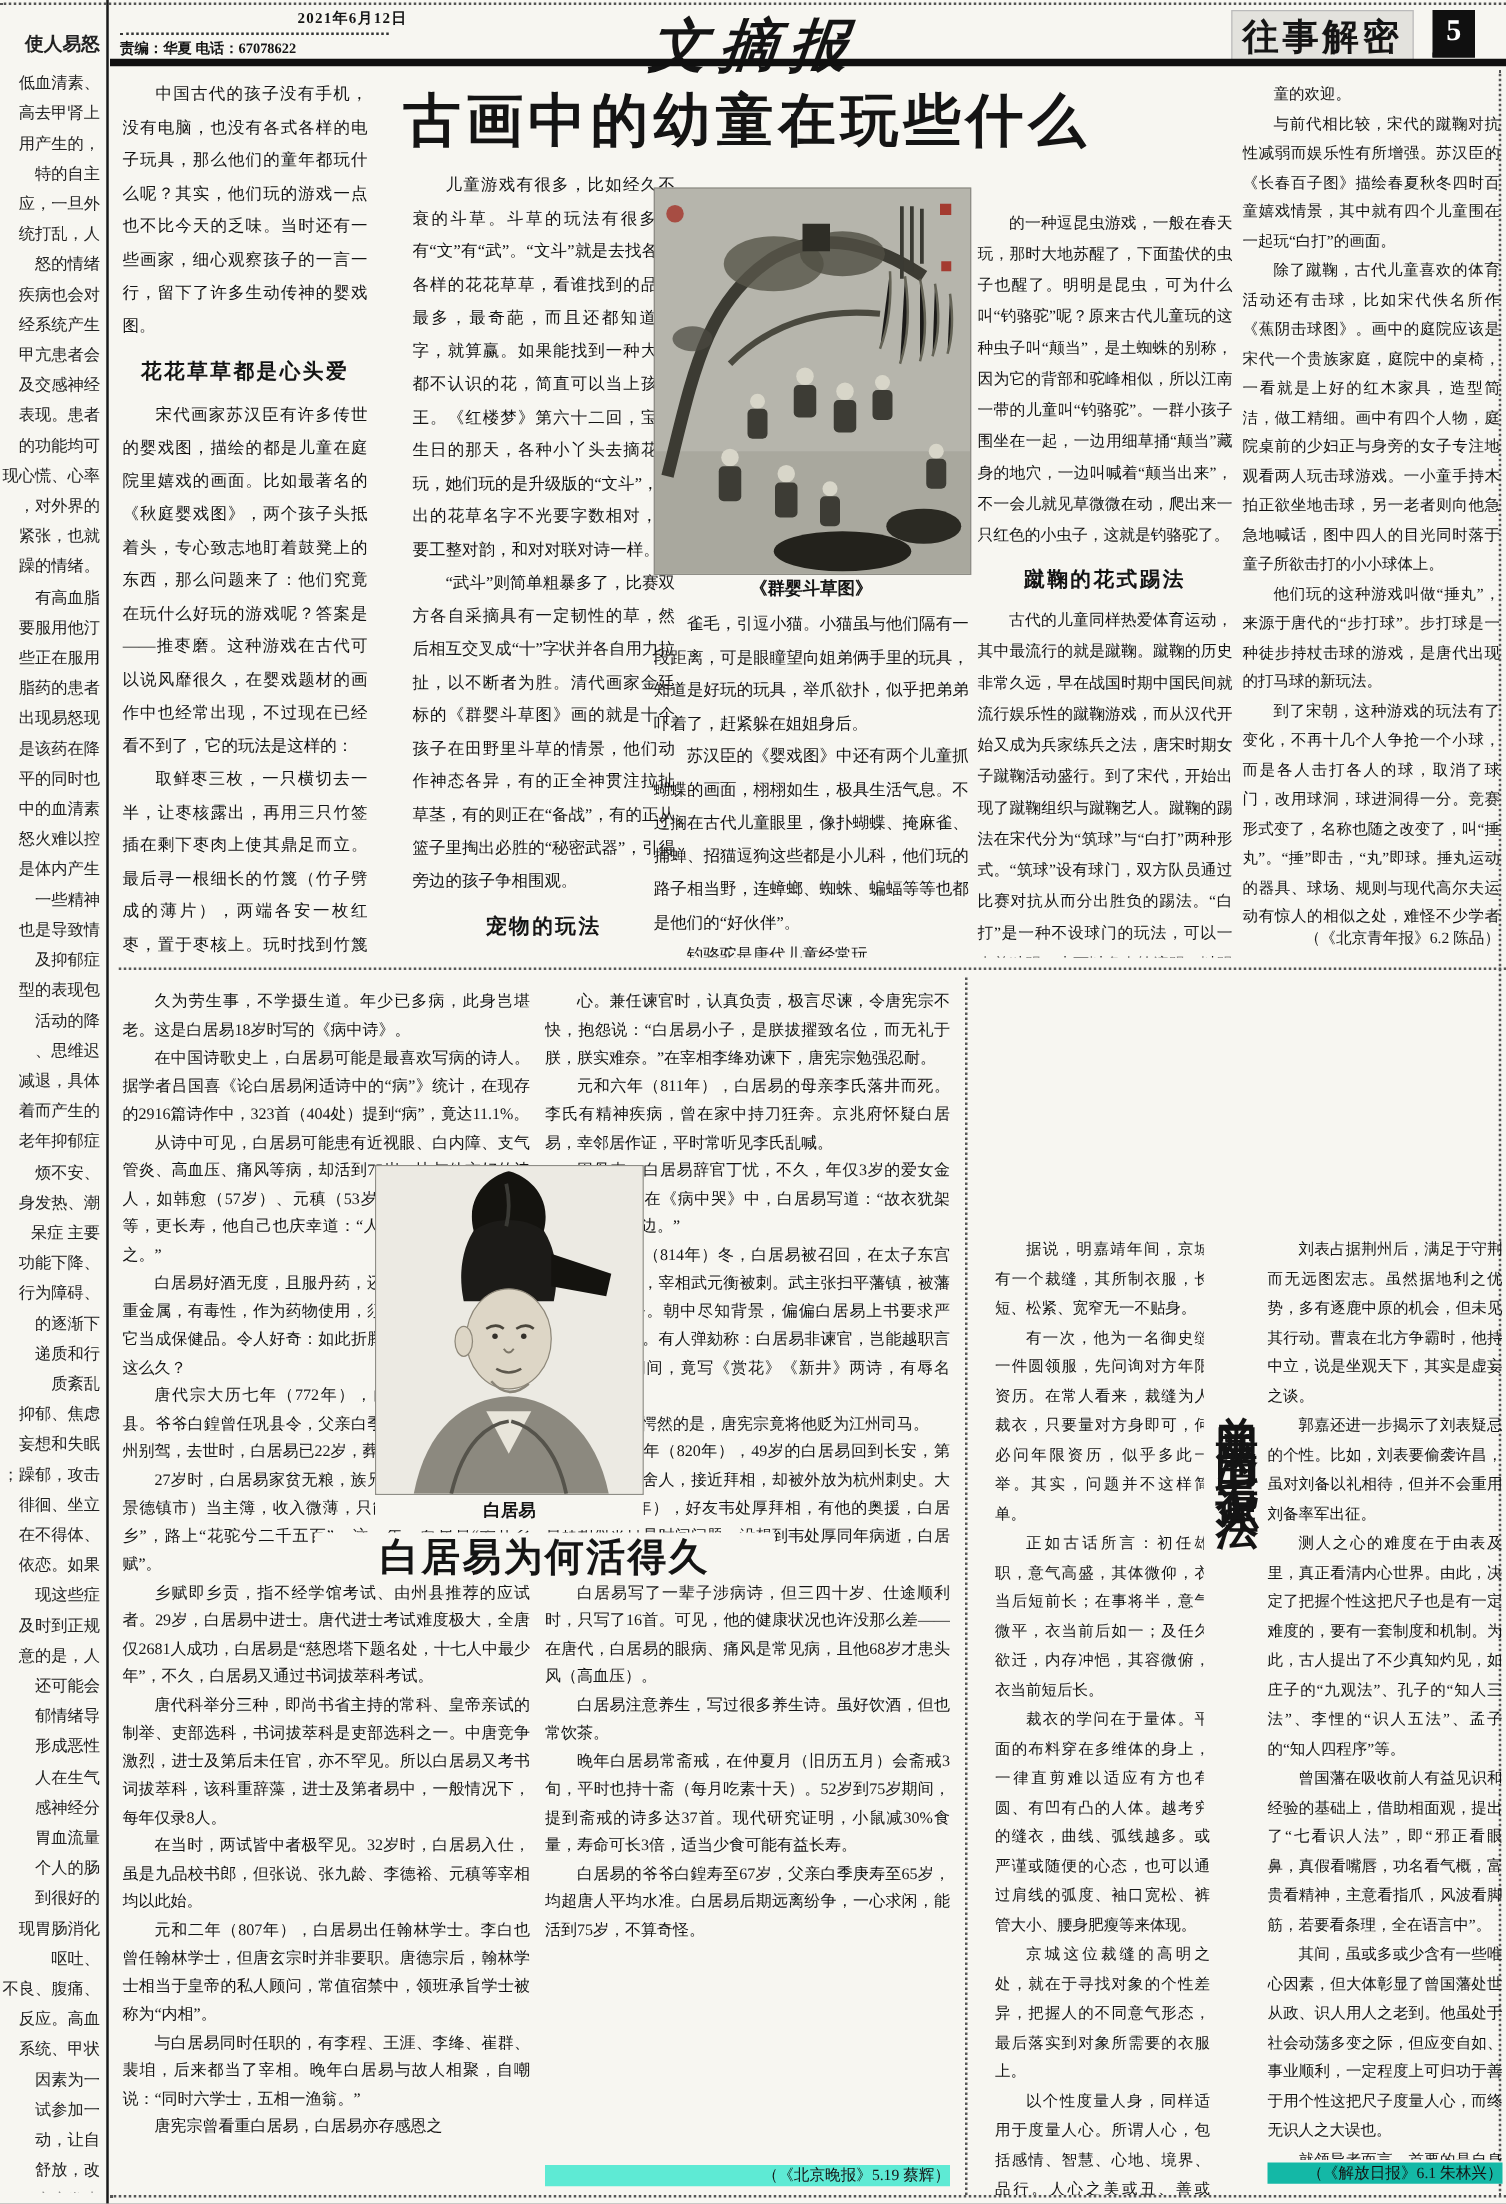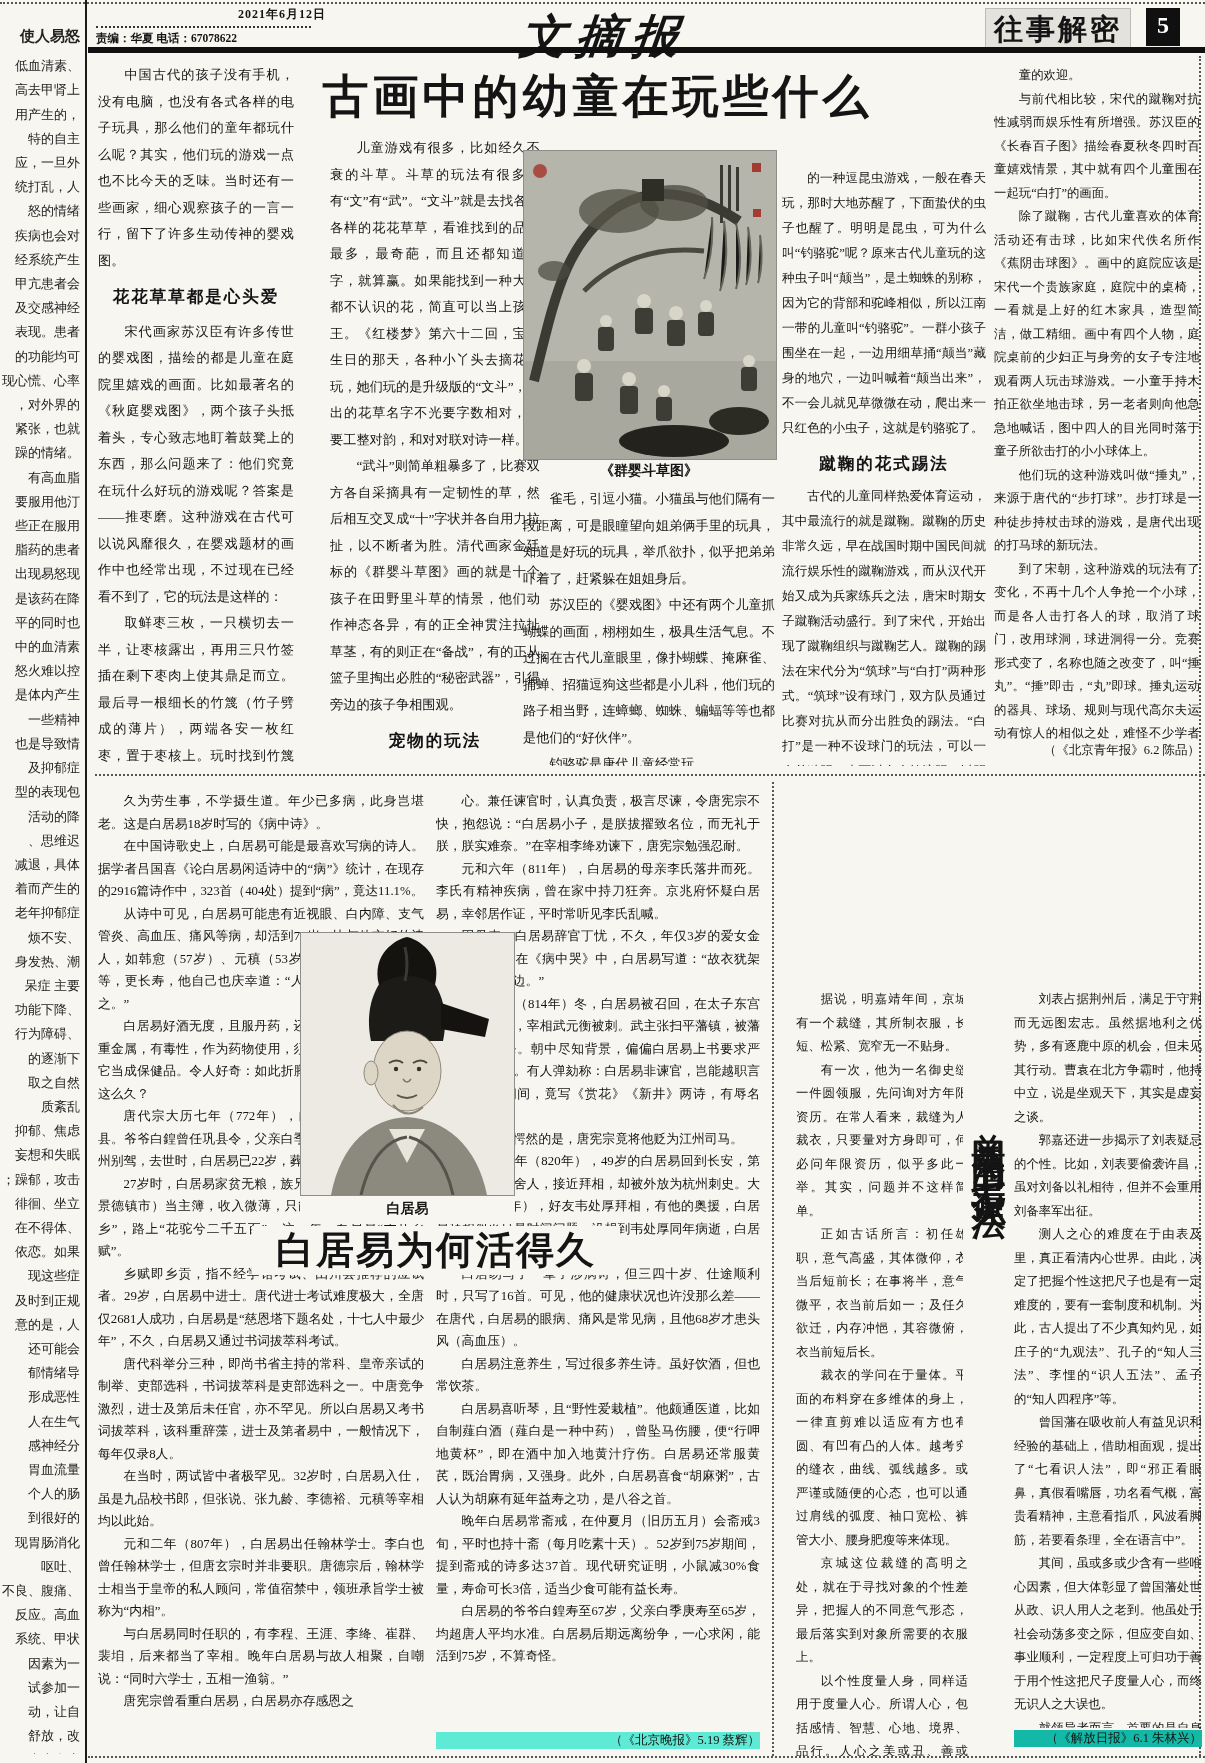--- a/index.html
+++ b/index.html
@@ -14,21 +14,21 @@
   
   .date{font-size:12px;font-weight:bold;letter-spacing:1px;text-align:right;}
   .date-rule{border-top:2px dotted #333;height:0;}
   .editor{font-size:11.5px;font-weight:bold;}
   .papername{font-size:46px;font-weight:bold;font-style:italic;letter-spacing:10px;transform:skewX(-6deg);}
   .sectionbox{background:#e3e2dd;border:1px solid #bbb;padding:1px 8px;font-size:29px;font-weight:900;letter-spacing:3px;}
   .pagenum{background:#101010;color:#fff;font-size:24px;font-weight:bold;width:34px;height:34px;
            display:flex;align-items:center;justify-content:center;border-bottom:4px solid #101010;}
   
   .headline1{font-size:46px;font-weight:900;text-align:center;letter-spacing:4px;line-height:1.1;}
-  .headline2{font-size:38px;font-weight:900;text-align:center;letter-spacing:2px;background:#f7f6f1;line-height:1.3;}
+  .headline2{font-size:31px;font-weight:900;text-align:center;letter-spacing:2px;background:#f7f6f1;line-height:1.3;}
   .vtitle{writing-mode:vertical-rl;text-orientation:upright;font-size:34px;font-weight:900;
           letter-spacing:8px;background:#f7f6f1;text-align:center;}
   
   .col{overflow:hidden;text-align:justify;}
   .col p.para{margin:0;text-indent:2em;}
   .col p.subhead{margin:10px 0 8px 0;text-indent:0;text-align:center;font-weight:bold;font-size:16.5px;letter-spacing:2px;}
   .fs-a{font-size:13.2px;line-height:26.5px;}
   .fs-b{font-size:12.6px;line-height:25px;}
   .fs-c{font-size:12.8px;line-height:22.5px;}
   .fs-d{font-size:12.4px;line-height:23.5px;}
@@ -88,21 +88,21 @@
       <p class="frag">、思维迟</p>
       <p class="frag">减退，具体</p>
       <p class="frag">着而产生的</p>
       <p class="frag">老年抑郁症</p>
       <p class="frag">烦不安、</p>
       <p class="frag">身发热、潮</p>
       <p class="frag">呆症 主要</p>
       <p class="frag">功能下降、</p>
       <p class="frag">行为障碍、</p>
       <p class="frag">的逐渐下</p>
-      <p class="frag">取之自然</p>
+      <p class="frag">递质和行</p>
       <p class="frag">质紊乱</p>
       <p class="frag">抑郁、焦虑</p>
       <p class="frag">妄想和失眠</p>
       <p class="frag">；躁郁，攻击</p>
       <p class="frag">徘徊、坐立</p>
       <p class="frag">在不得体、</p>
       <p class="frag">依恋。如果</p>
       <p class="frag">现这些症</p>
       <p class="frag">及时到正规</p>
       <p class="frag">意的是，人</p>
@@ -237,21 +237,20 @@
     </div>
   <div class="abs col fs-c" style="left:436px;top:790px;width:324px;height:966px;font-family:Liberation Serif, serif;">
       <p class="para">心。兼任谏官时，认真负责，极言尽谏，令唐宪宗不快，抱怨说：“白居易小子，是朕拔擢致名位，而无礼于朕，朕实难奈。”在宰相李绛劝谏下，唐宪宗勉强忍耐。</p>
       <p class="para">元和六年（811年），白居易的母亲李氏落井而死。李氏有精神疾病，曾在家中持刀狂奔。京兆府怀疑白居易，幸邻居作证，平时常听见李氏乱喊。</p>
       <p class="para">因母丧，白居易辞官丁忧，不久，年仅3岁的爱女金銮子又去世。在《病中哭》中，白居易写道：“故衣犹架上，残药尚头边。”</p>
       <p class="para">元和九年（814年）冬，白居易被召回，在太子东宫任职，第二年，宰相武元衡被刺。武主张扫平藩镇，被藩帅的刺客暗杀。朝中尽知背景，偏偏白居易上书要求严查，引起风波。有人弹劾称：白居易非谏官，岂能越职言事？且母丧期间，竟写《赏花》《新井》两诗，有辱名教。</p>
       <p class="para">让白居易愕然的是，唐宪宗竟将他贬为江州司马。</p>
       <p class="para">元和十五年（820年），49岁的白居易回到长安，第二年，任中书舍人，接近拜相，却被外放为杭州刺史。大和二年（828年），好友韦处厚拜相，有他的奥援，白居易拜相似乎只是时间问题，没想到韦处厚同年病逝，白居易再失机会。</p>
       <p class="para">白居易写了一辈子涉病诗，但三四十岁、仕途顺利时，只写了16首。可见，他的健康状况也许没那么差——在唐代，白居易的眼病、痛风是常见病，且他68岁才患头风（高血压）。</p>
       <p class="para">白居易注意养生，写过很多养生诗。虽好饮酒，但也常饮茶。</p>
-      <p class="para">白居易喜听琴，且“野性爱栽植”。他颇通医道，比如自制薤白酒（薤白是一种中药），曾坠马伤腰，便“行呷地黄杯”，即在酒中加入地黄汁疗伤。白居易还常服黄芪，既治胃病，又强身。此外，白居易喜食“胡麻粥”，古人认为胡麻有延年益寿之功，是八谷之首。</p>
       <p class="para">晚年白居易常斋戒，在仲夏月（旧历五月）会斋戒3旬，平时也持十斋（每月吃素十天）。52岁到75岁期间，提到斋戒的诗多达37首。现代研究证明，小鼠减30%食量，寿命可长3倍，适当少食可能有益长寿。</p>
       <p class="para">白居易的爷爷白鍠寿至67岁，父亲白季庚寿至65岁，均超唐人平均水准。白居易后期远离纷争，一心求闲，能活到75岁，不算奇怪。</p>
     </div>
 
   <div class="abs" style="left:300px;top:932px;width:215px;height:292px;background:#f7f6f1;">
     <div class="imgframe" style="width:213px;height:262px;background:#eceae3;">
       <svg width="213" height="262" viewBox="0 0 213 262">
         <rect width="213" height="262" fill="#eceae3"></rect>
         <path d="M70,108 C62,70 78,38 106,30 C134,38 150,70 142,108 Z" fill="#1c1b18"></path>
         <path d="M78,52 C70,20 96,6 106,4 C116,6 142,20 134,52 C120,40 92,40 78,52 Z" fill="#14130f"></path>

